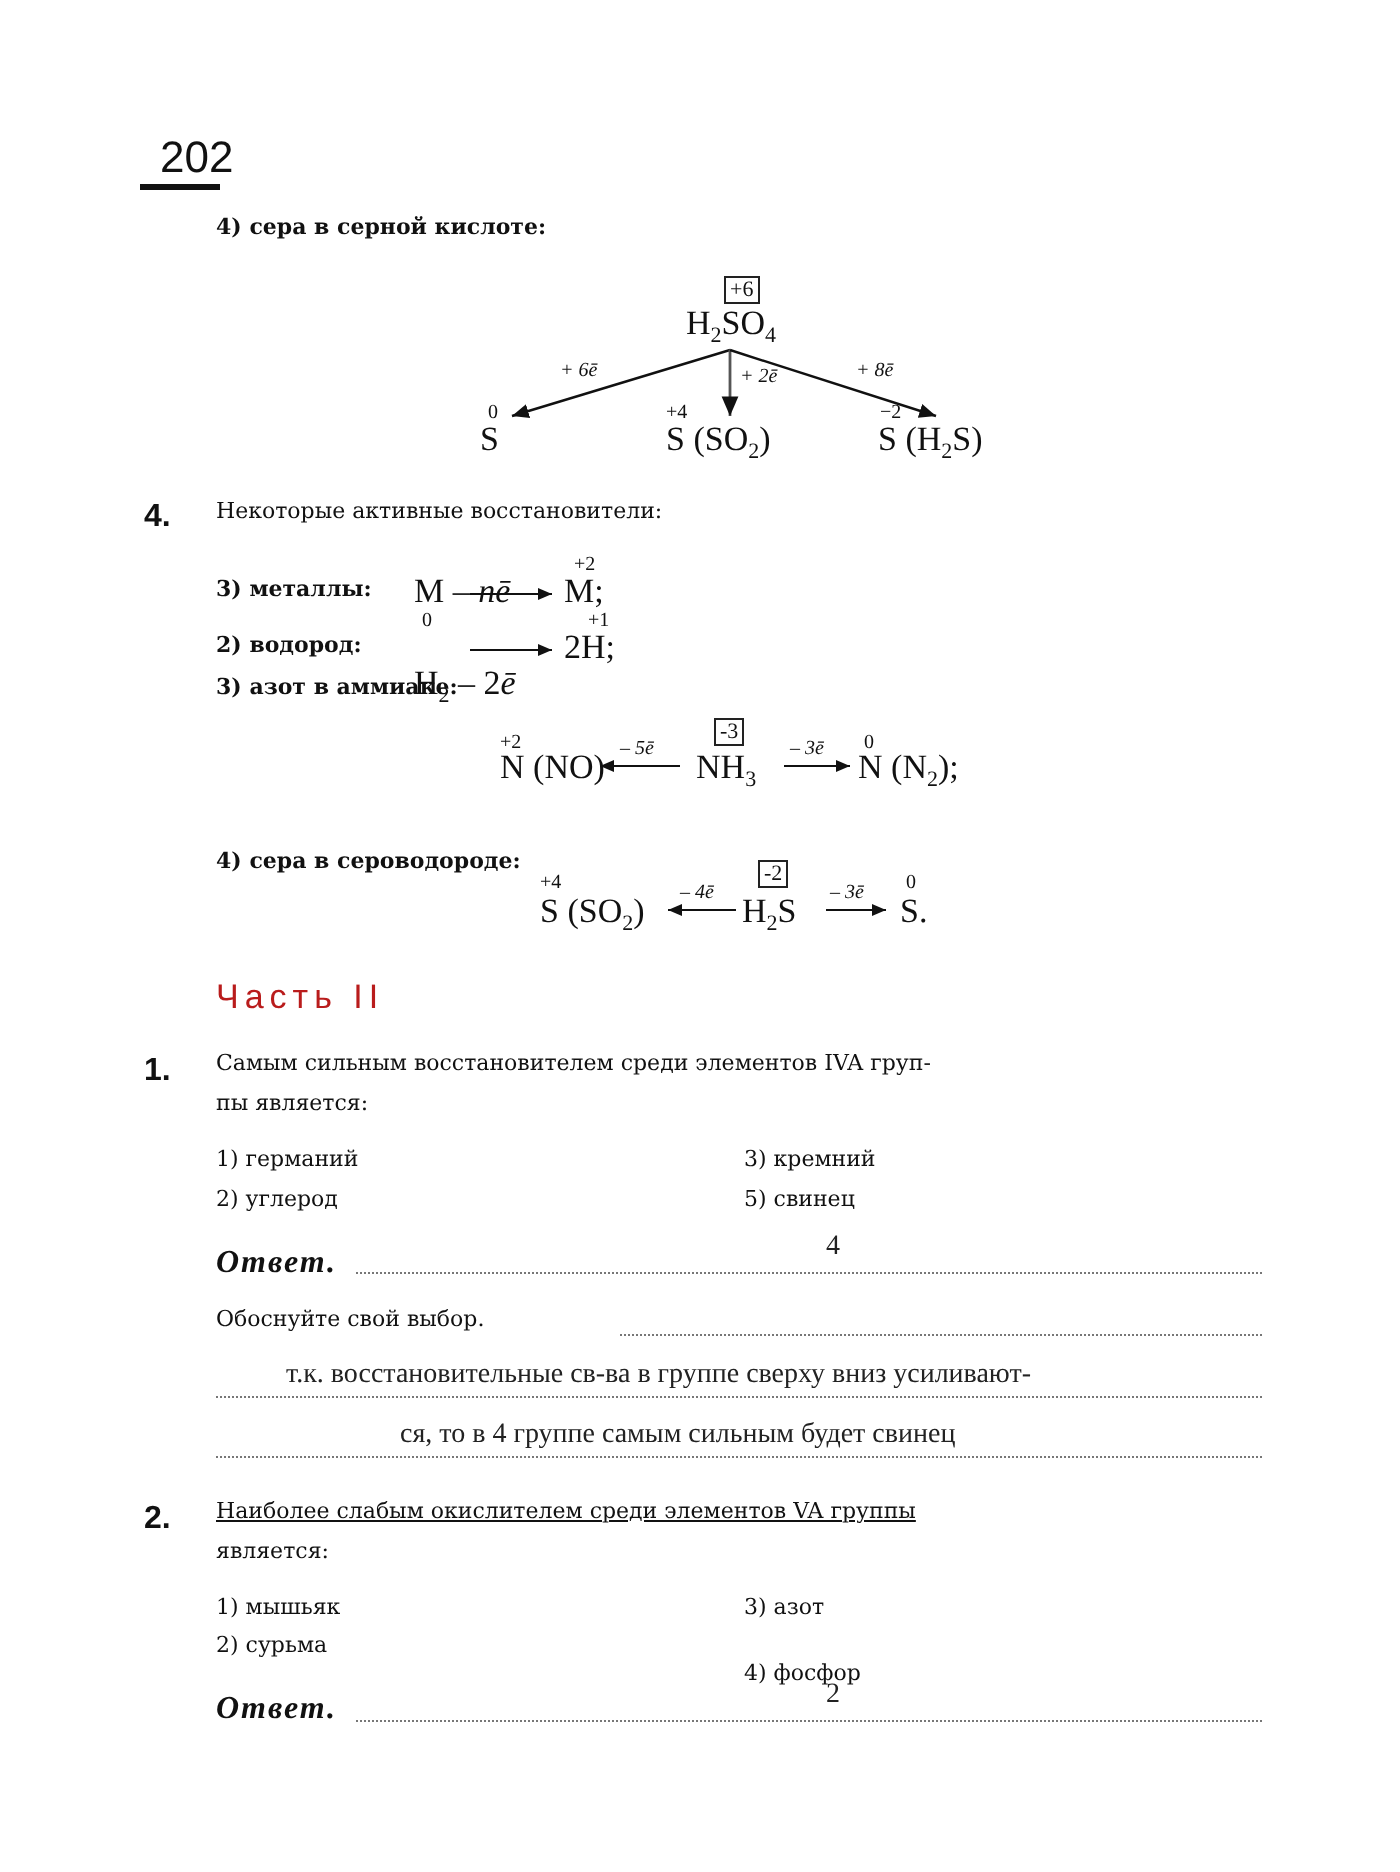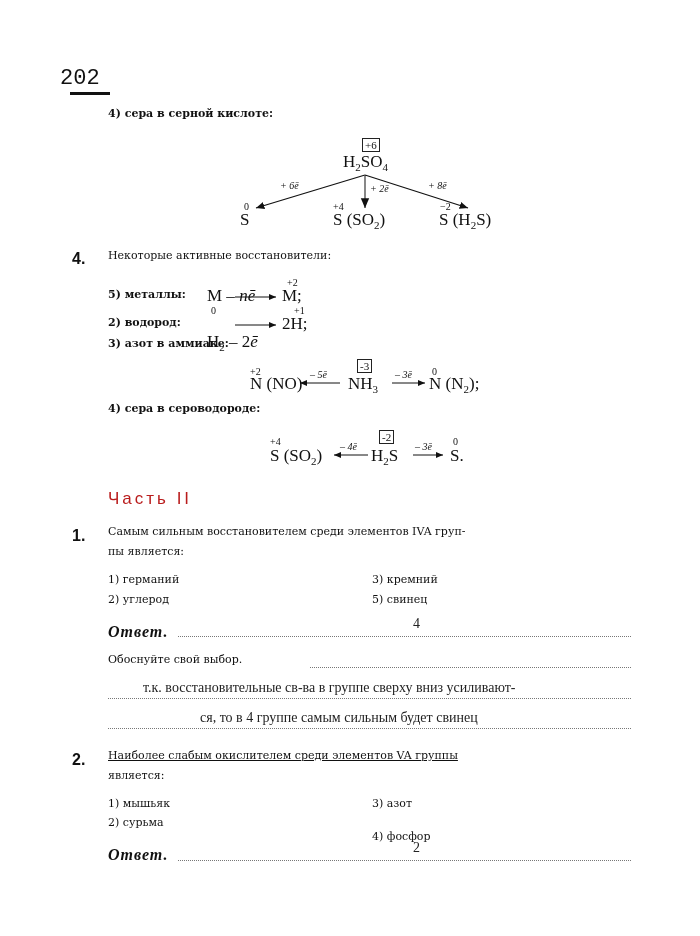--- a/index.html
+++ b/index.html
@@ -1,19 +1,19 @@
 <!DOCTYPE html>
 <html><head>
 <meta charset="utf-8">
 <style>
   html, body { margin:0; padding:0; background:#fff; }
   body { width:700px; height:936px; position:relative; overflow:hidden;
          font-family:"DejaVu Serif","Liberation Serif",serif; color:#111; }
   .abs { position:absolute; }
-  .page-num { left:60px; top:66px; font-family:Liberation Mono, monospace; font-size:22px; color:#111; }
+  .page-num { left:80px; top:66px; font-family:Liberation Sans, sans-serif; font-size:22px; color:#111; }
   .page-num-rule { left:70px; top:92px; width:40px; height:3px; background:#111; }
   .txt { font-size:11px; white-space:nowrap; }
   .bold { font-weight:bold; }
   .qnum { font-family:"Liberation Sans",sans-serif; font-weight:bold; font-size:16px; }
   .chem { font-family:"Liberation Serif",serif; font-size:17px; white-space:nowrap; }
   .chem sub { font-size:11px; vertical-align:-4px; }
   .ox { position:absolute; font-size:10px; font-family:"Liberation Serif",serif; }
   .boxed { position:absolute; border:1px solid #222; font-size:11px; padding:0 2px; line-height:12px; font-family:"Liberation Serif",serif; }
   .small { font-size:10px; font-style:italic; font-family:"Liberation Serif",serif; white-space:nowrap; }
   .section-title { left:108px; top:489px; font-family:"Liberation Sans",sans-serif; font-size:17px; letter-spacing:3px; font-weight:300; color:#b91c1c; }
@@ -60,21 +60,21 @@
 <div class="ox" style="left:244px;top:201px;">0</div>
 <div class="abs chem" style="left:240px;top:210px;">S</div>
 <div class="ox" style="left:333px;top:201px;">+4</div>
 <div class="abs chem" style="left:333px;top:210px;">S (SO<sub>2</sub>)</div>
 <div class="ox" style="left:440px;top:201px;">−2</div>
 <div class="abs chem" style="left:439px;top:210px;">S (H<sub>2</sub>S)</div>
 
 <div class="abs qnum" style="left:72px;top:250px;">4.</div>
 <div class="abs txt" style="left:108px;top:249px;">Некоторые активные восстановители:</div>
 
-<div class="abs txt bold" style="left:108px;top:288px;">5) металлы:</div>
+<div class="abs txt bold" style="left:108px;top:288px;">3) металлы:</div>
 <div class="abs chem" style="left:207px;top:286px;">M – <i>nē</i></div>
 <div class="ox" style="left:287px;top:277px;">+2</div>
 <div class="abs chem" style="left:282px;top:286px;">M;</div>
 
 <div class="abs txt bold" style="left:108px;top:316px;">2) водород:</div>
 <div class="ox" style="left:211px;top:305px;">0</div>
 <div class="abs chem" style="left:207px;top:332px;">H<sub>2</sub> – 2<i>ē</i></div>
 <div class="ox" style="left:294px;top:305px;">+1</div>
 <div class="abs chem" style="left:282px;top:314px;">2H;</div>
 
@@ -82,21 +82,21 @@
 
 <div class="ox" style="left:250px;top:366px;">+2</div>
 <div class="abs chem" style="left:250px;top:374px;">N (NO)</div>
 <div class="abs small" style="left:310px;top:369px;">– 5ē</div>
 <div class="boxed" style="left:357px;top:359px;">-3</div>
 <div class="abs chem" style="left:348px;top:374px;">NH<sub>3</sub></div>
 <div class="abs small" style="left:395px;top:369px;">– 3ē</div>
 <div class="ox" style="left:432px;top:366px;">0</div>
 <div class="abs chem" style="left:429px;top:374px;">N (N<sub>2</sub>);</div>
 
-<div class="abs txt bold" style="left:108px;top:402px;">4) сера в сероводороде:</div>
+<div class="abs txt bold" style="left:108px;top:424px;">4) сера в сероводороде:</div>
 
 <div class="ox" style="left:270px;top:436px;">+4</div>
 <div class="abs chem" style="left:270px;top:446px;">S (SO<sub>2</sub>)</div>
 <div class="abs small" style="left:340px;top:441px;">– 4ē</div>
 <div class="boxed" style="left:379px;top:430px;">-2</div>
 <div class="abs chem" style="left:371px;top:446px;">H<sub>2</sub>S</div>
 <div class="abs small" style="left:415px;top:441px;">– 3ē</div>
 <div class="ox" style="left:453px;top:436px;">0</div>
 <div class="abs chem" style="left:450px;top:446px;">S.</div>
 

